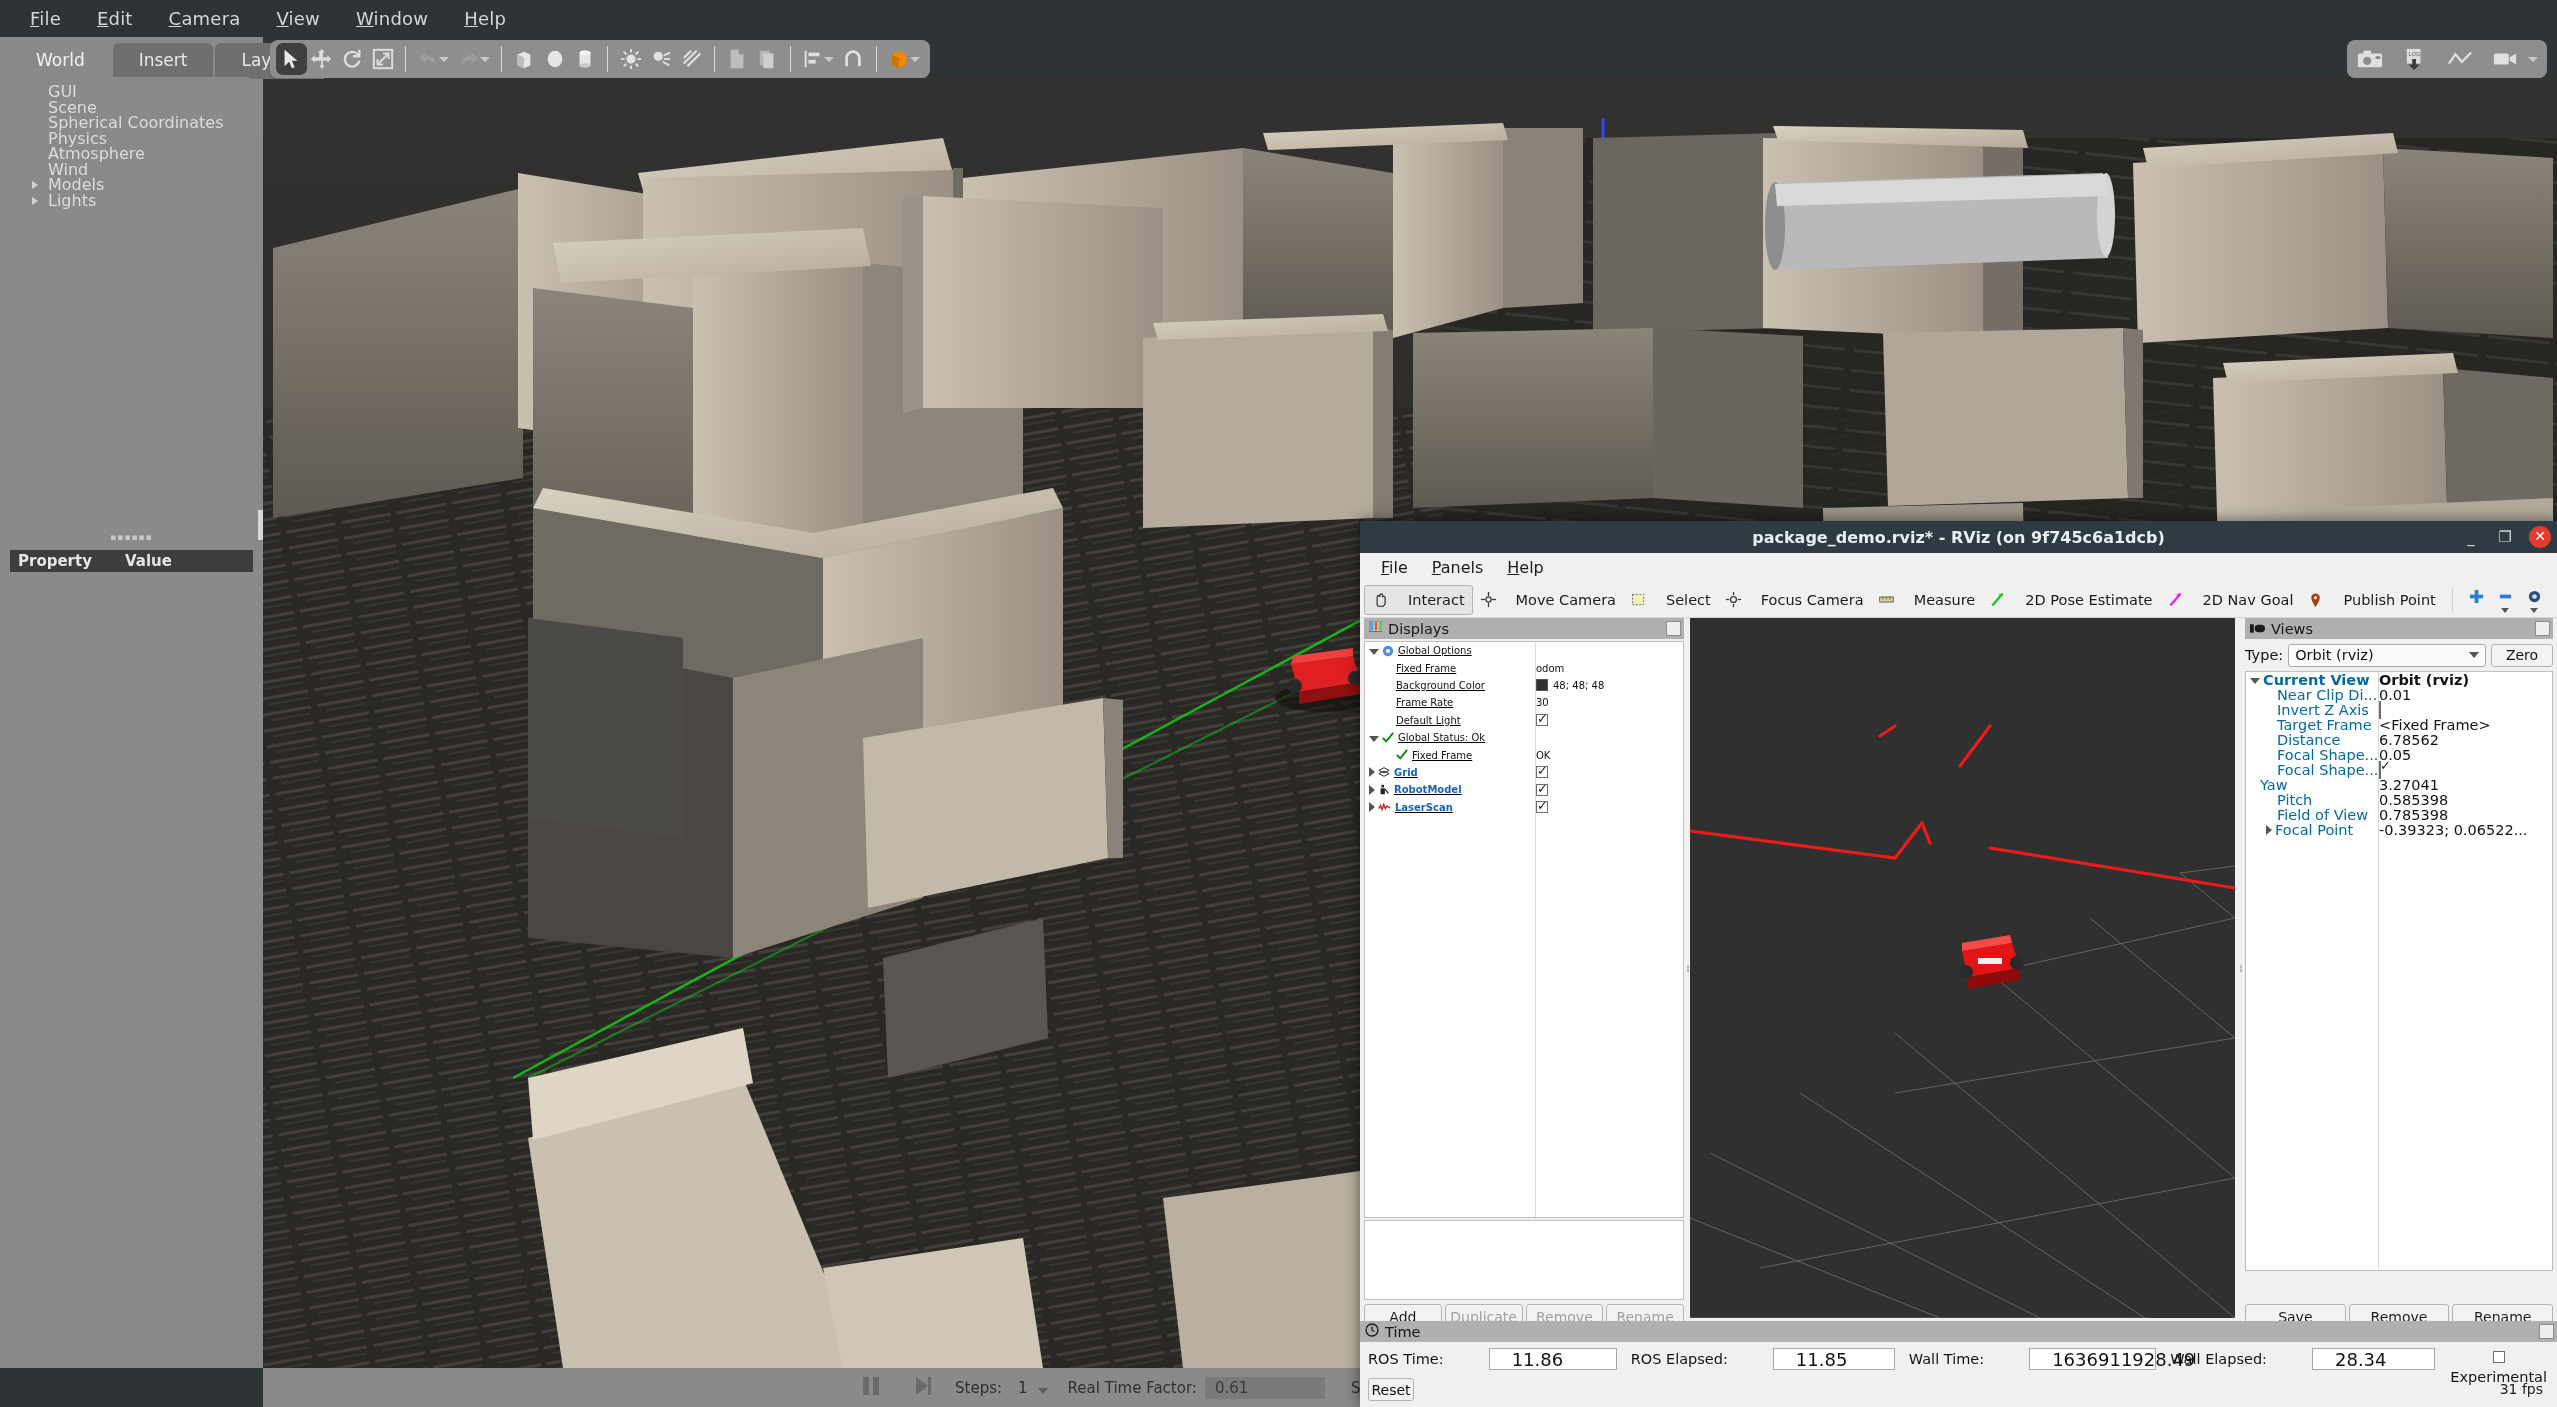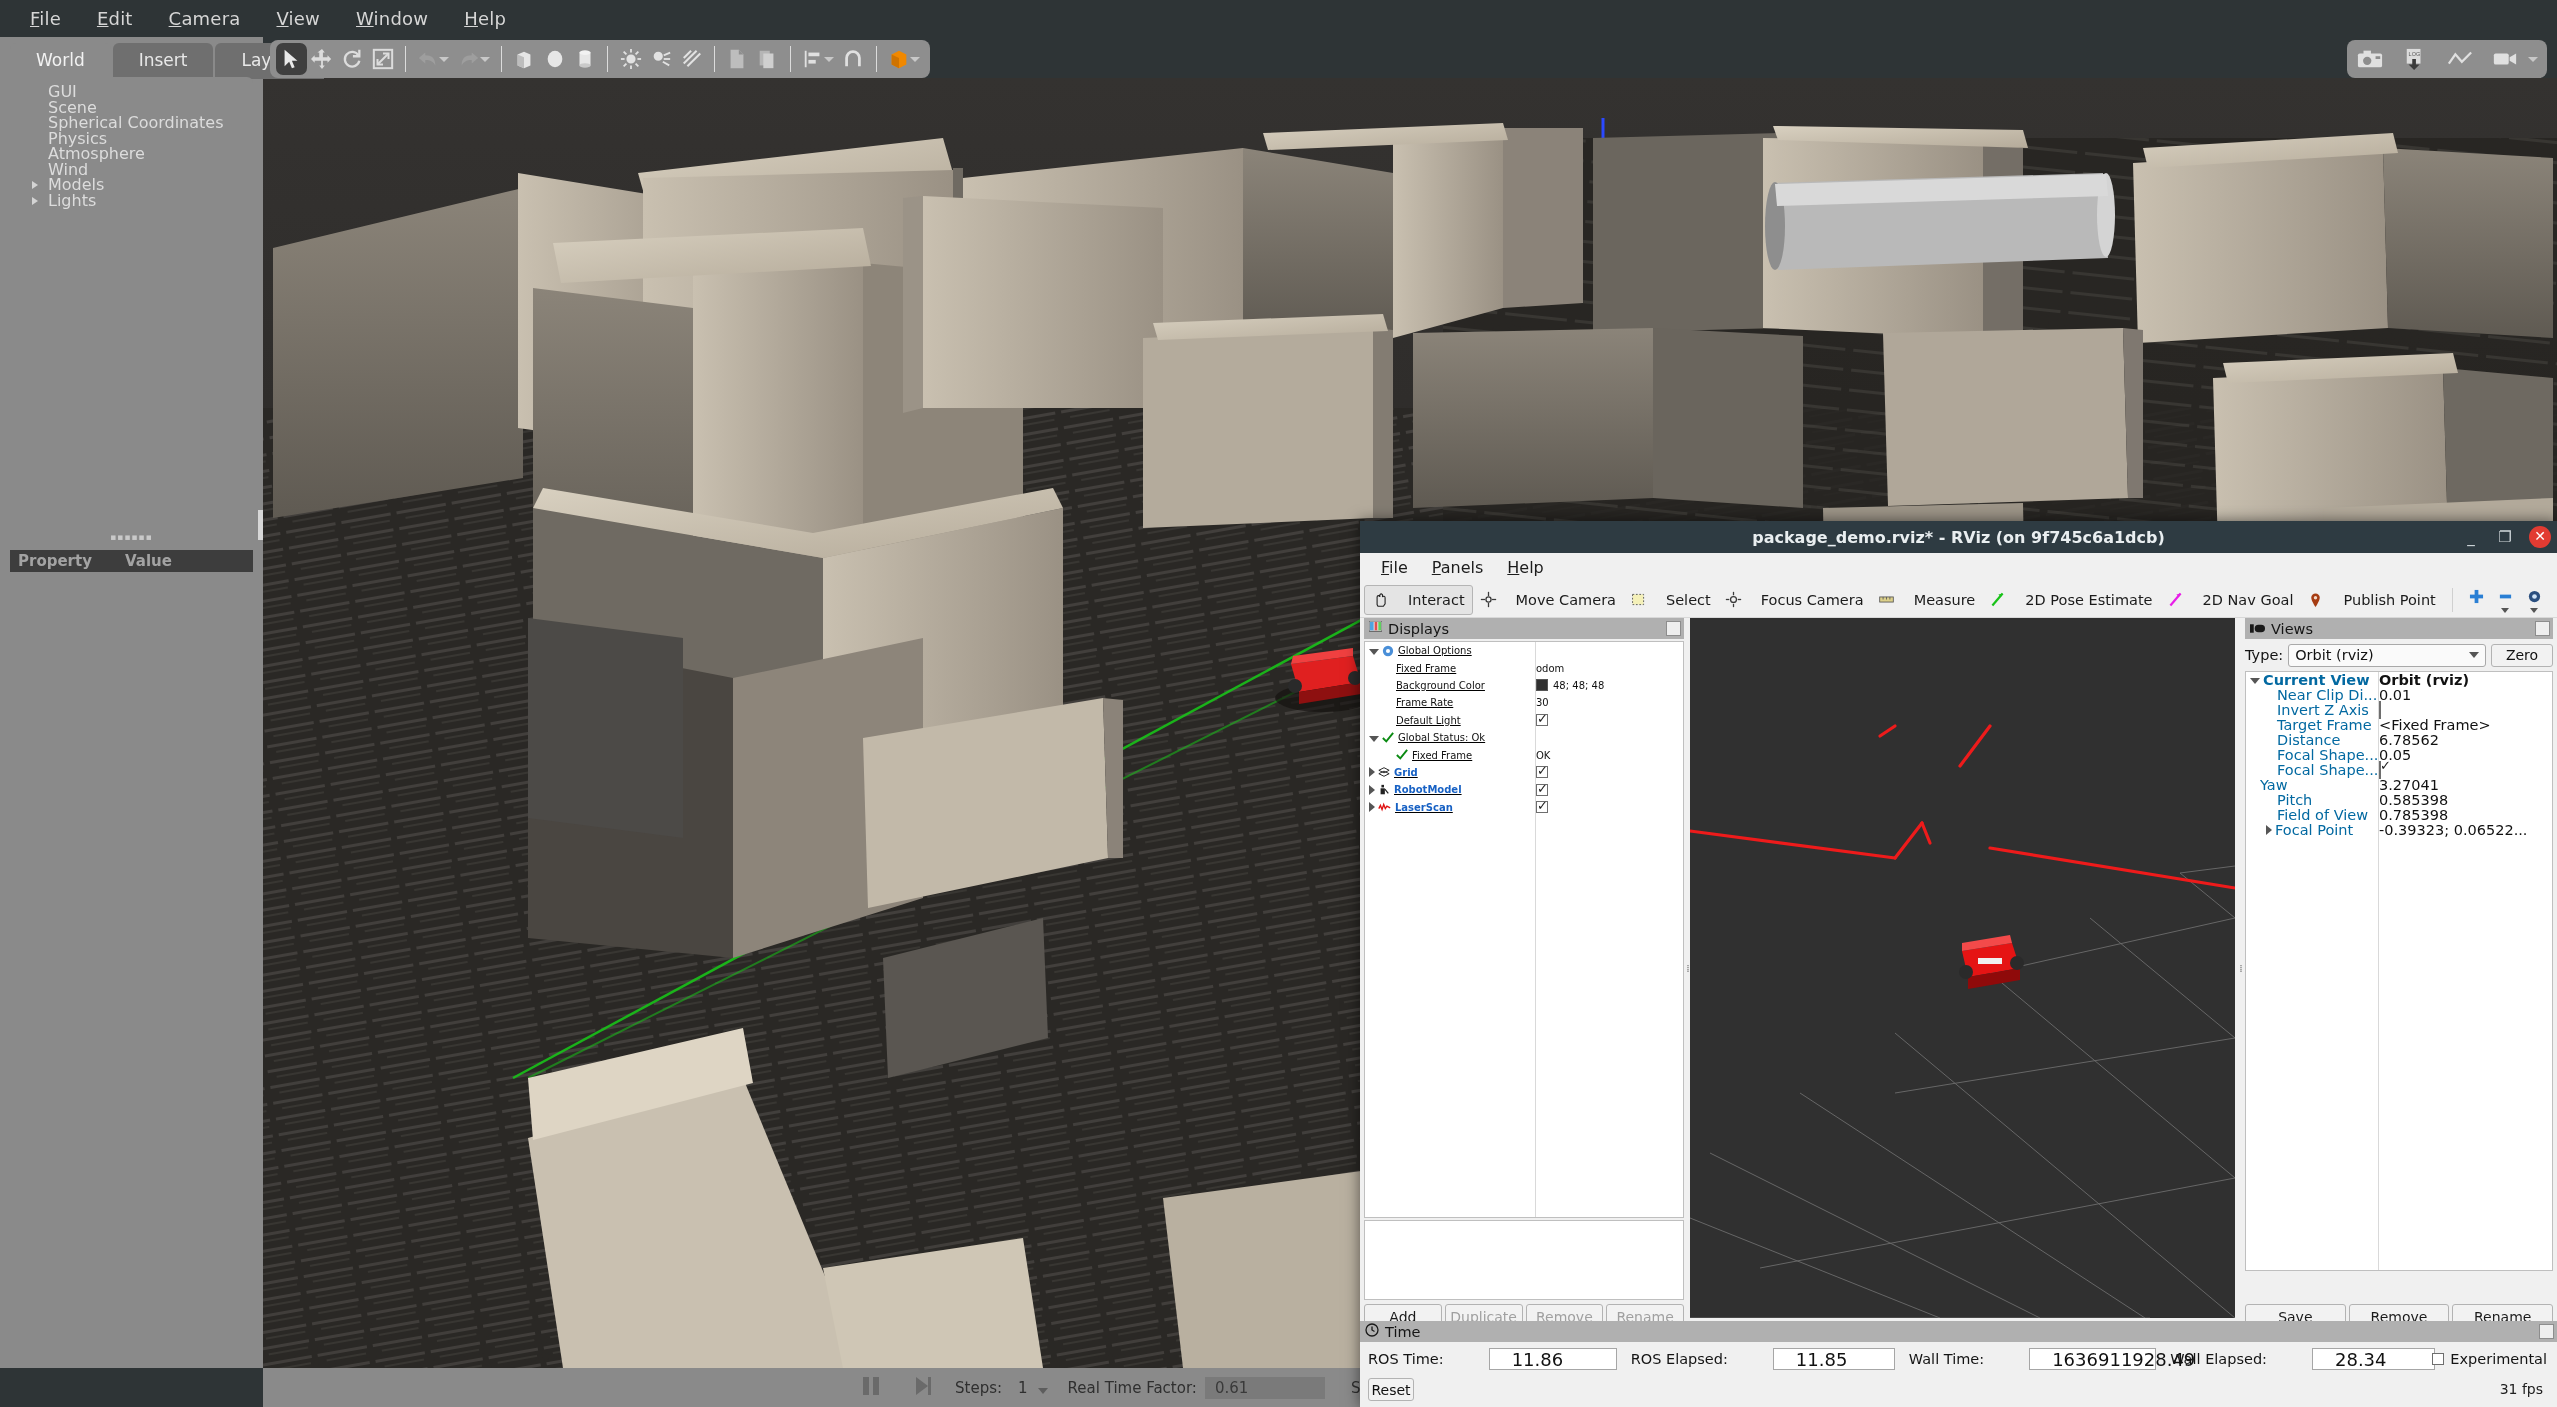--- a/index.html
+++ b/index.html
@@ -26,21 +26,21 @@
      background:#8a8a8a; border-top-right-radius:6px; padding:7px 0 0 18px; }
   .gz-tree-item { font-size:16px; color:#dcdcdc; line-height:15.5px; padding:0 0 0 20px;
      position:relative; white-space:nowrap; }
   .gz-tree-item .arw { position:absolute; left:4px; top:4px; width:0;height:0;
      border-left:6px solid #d4d4d4; border-top:4px solid transparent; border-bottom:4px solid transparent; }
   #gz-propsplit { position:absolute; left:10px; top:498px; width:243px; height:5px; }
   .gz-dots { position:absolute; left:50%; top:0; transform:translateX(-50%);
      font-size:9px; color:#c9c9c9; letter-spacing:1px; line-height:5px;}
   #gz-prophead { position:absolute; left:10px; top:513px; width:243px; height:22px;
      background:#3d3d3d; display:flex; align-items:center; }
-  #gz-prophead span { font-size:15px; color:#a3a3a3; font-weight:bold; }
+  #gz-prophead span { font-size:15px; color:#e5e5e5; font-weight:bold; }
   #gz-prophead .c1 { margin-left:8px; width:107px; }
   #gz-dockhandle { position:absolute; left:258px; top:510px; width:5px; height:30px;
      background:#d7d7d7; }
 
   
   #gz-view { position:absolute; left:263px; top:78px; width:2294px; height:1290px;
      background:#2a2722; overflow:hidden; }
   #gz-view svg { position:absolute; left:0; top:0; }
 
   
@@ -148,21 +148,21 @@
   #rv-view-btns { position:absolute; left:0; top:686px; width:308px; display:flex; gap:3px; }
 
   
   #rv-time { position:absolute; left:0; top:800px; width:1197px; height:86px; background:#f0f0f0;}
   #rv-time .panel-head { width:1197px; }
   #rv-time-row { position:absolute; left:8px; top:27px; display:flex; align-items:center;justify-content:flex-end; }
   .tm-lbl { font-size:14.5px; color:#141414; margin-right:5px; }
   .tm-in { background:#fff; border:1px solid #a6a6a6; height:22px; font-size:18px;
      color:#111; padding:2px 22px; margin-right:14px; display:flex; align-items:center;margin-left:40px; }
   #rv-exp { position:absolute; right:10px; top:30px; display:flex; align-items:center; gap:6px;
-     font-size:14.5px; color:#141414; }
+     font-size:14.5px; color:#141414;flex-direction:column; }
   #rv-reset { position:absolute; left:8px; top:57px; width:46px; height:23px;
      background:#f2f2f2; border:1px solid #b3b3b3; border-radius:3px;
      font-size:14px; color:#111; display:flex; align-items:center; justify-content:center; }
   #rv-fps { position:absolute; right:14px; top:60px; font-size:14px; color:#202020; }
 </style>
 </head>
 <body>
 
 <div id="gazebo">
 

